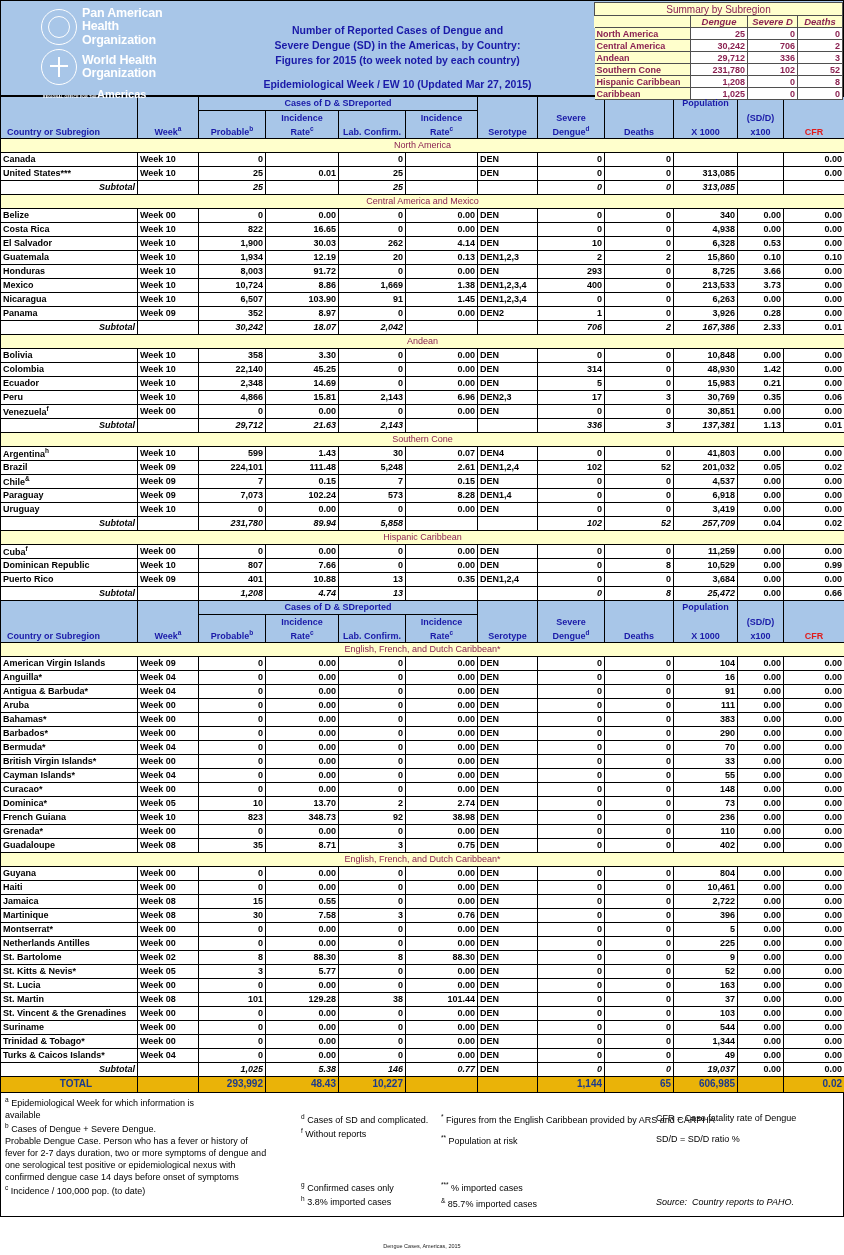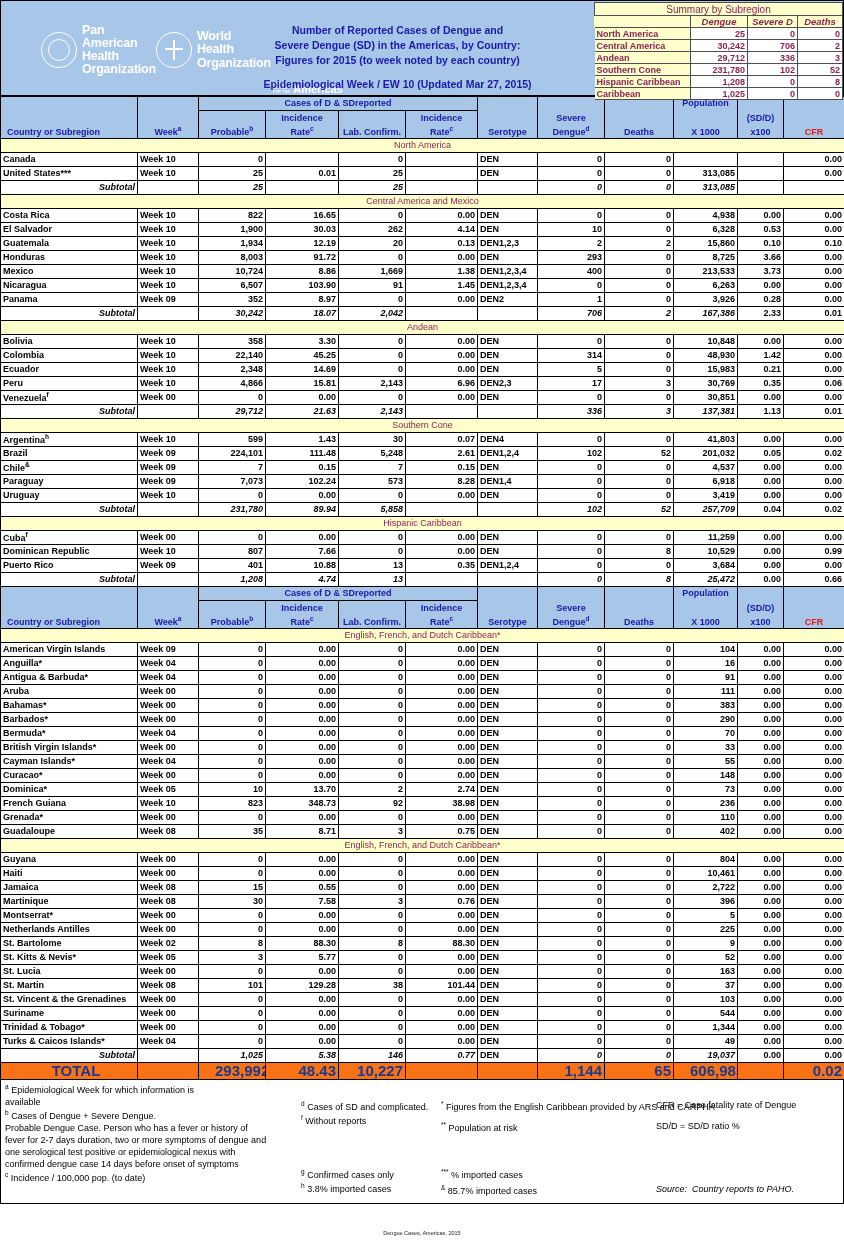--- a/index.html
+++ b/index.html
@@ -37,20 +37,21 @@
     height:96px;
     display:flex;
     box-sizing:border-box;
     width:844px;
   }
   .banner-logo{
     width:200px;
     padding:6px 0 0 40px;
     box-sizing:border-box;
     display:flex;
+    flex-direction:column;
     justify-content:flex-start;
   }
   .logo-row{display:flex;align-items:center;gap:5px;margin-bottom:2px;}
   .logo-mark{
     width:34px;height:34px;border-radius:50%;
     border:1.5px solid #ffffff;
     background:#a8c6e8;
     position:relative;flex:0 0 auto;
     display:flex;align-items:center;justify-content:center;
   }
@@ -145,21 +146,21 @@
     height:14px;
   }
   
   td.country{text-align:left;font-weight:bold;font-size:9px;}
   td.week{text-align:left;font-weight:bold;font-size:9px;}
   td.num{text-align:right;font-weight:bold;font-size:9px;}
   td.sero{text-align:left;font-weight:bold;font-size:9px;margin-top:35px;}
   tr.subtotal td{font-style:italic;font-weight:bold;}
   tr.subtotal td.sublabel{text-align:right;}
   tr.total td{
-    background:#f97316;color:#1a3a8f;font-weight:bold;font-size:15px;height:16px;padding-left:16px;
+    background:#eab308;color:#1a3a8f;font-weight:bold;font-size:10px;height:16px;padding-left:16px;
   }
   tr.total td.totlabel{text-align:center;}
 
   
   .foot{
     border:1px solid #000;border-top:none;
     width:844px;box-sizing:border-box;
     height:124px;
     position:relative;
     font-size:9px;
@@ -370,20 +371,34 @@
           <td class="num">0</td>
           <td class="num">0</td>
           <td class="num">313,085</td>
           <td class="num" style="font-style:normal;"></td>
           <td class="num" style="font-style:normal;"></td>
         </tr>
         <tr>
           <td class="region" colspan="12">Central America and Mexico</td>
         </tr>
         <tr>
+          <td class="country">Belize</td>
+          <td class="week">Week 00</td>
+          <td class="num">0</td>
+          <td class="num">0.00</td>
+          <td class="num">0</td>
+          <td class="num">0.00</td>
+          <td class="sero">DEN</td>
+          <td class="num">0</td>
+          <td class="num">0</td>
+          <td class="num">340</td>
+          <td class="num">0.00</td>
+          <td class="num">0.00</td>
+        </tr>
+        <tr>
           <td class="country">Costa Rica</td>
           <td class="week">Week 10</td>
           <td class="num">822</td>
           <td class="num">16.65</td>
           <td class="num">0</td>
           <td class="num">0.00</td>
           <td class="sero">DEN</td>
           <td class="num">0</td>
           <td class="num">0</td>
           <td class="num">4,938</td>

